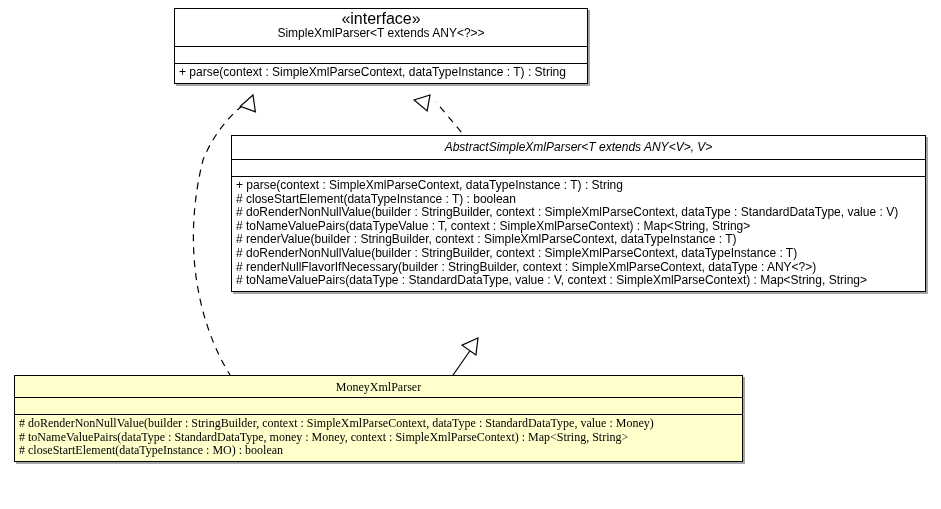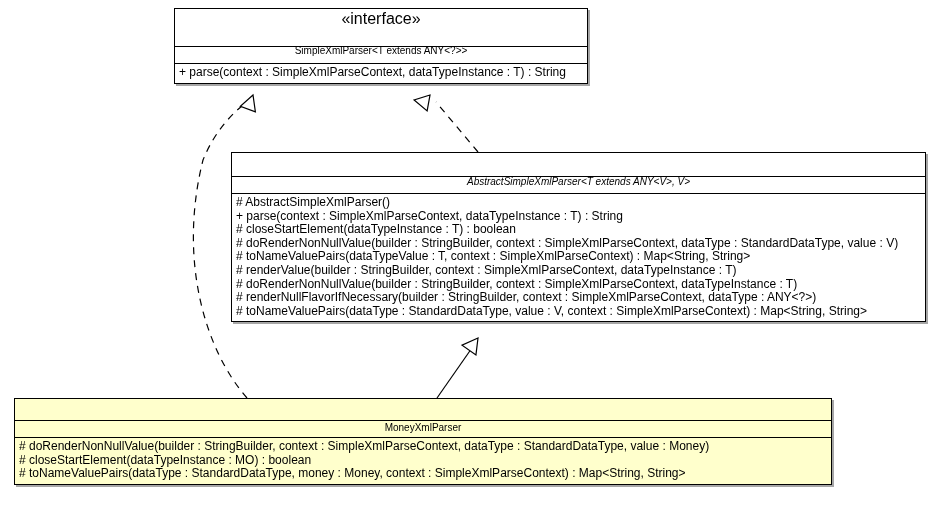--- a/index.html
+++ b/index.html
@@ -47,24 +47,23 @@
     border-bottom: 1px solid #000000;
     line-height: 14px;
   }
   .stereotype {
     display: block;
     font-size: 16px;
     line-height: 14px;
   }
   .class-name {
     display: block;
-    font-size: 10px;
+    font-size: 12px;
     line-height: 15px;
     white-space: nowrap;
-    margin-top: 17px;
   }
   .class-name.abstract-name {
     font-style: italic;
   }
   .attributes-compartment {
     box-sizing: border-box;
     border-bottom: 1px solid #000000;
     height: 17px;
   }
   .operations-compartment {
@@ -82,28 +81,29 @@
 
   
   #class-simplexmlparser {
     left: 174px;
     top: 8px;
     width: 414px;
   }
   #class-simplexmlparser .class-header { height: 38px; }
   #class-abstractsimplexmlparser {
     left: 231px;
-    top: 152px;
+    top: 135px;
     width: 695px;
   }
   #class-abstractsimplexmlparser .class-header { height: 24px; padding-top: 4px; }
   #class-moneyxmlparser {
     left: 14px;
-    top: 398px;
-    width: 818px;
+    top: 375px;
+    width: 729px;
+    font-family: Liberation Serif, serif;
   }
   #class-moneyxmlparser .class-header { height: 22px; padding-top: 4px; }
 </style>
 </head>
 <body>
 
 <div id="diagram-canvas">
 
   <svg class="connector-layer" viewBox="0 0 941 509" xmlns="http://www.w3.org/2000/svg">
 
@@ -133,37 +133,36 @@
       <span class="operation">+ parse(context : SimpleXmlParseContext, dataTypeInstance : T) : String</span>
     </div>
   </div>
 
   <div class="uml-class" id="class-abstractsimplexmlparser">
     <div class="class-header">
       <span class="class-name abstract-name">AbstractSimpleXmlParser&lt;T extends ANY&lt;V&gt;, V&gt;</span>
     </div>
     <div class="attributes-compartment"></div>
     <div class="operations-compartment">
-      <span class="operation"># AbstractSimpleXmlParser()</span>
       <span class="operation">+ parse(context : SimpleXmlParseContext, dataTypeInstance : T) : String</span>
       <span class="operation abstract-op"># closeStartElement(dataTypeInstance : T) : boolean</span>
       <span class="operation abstract-op"># doRenderNonNullValue(builder : StringBuilder, context : SimpleXmlParseContext, dataType : StandardDataType, value : V)</span>
       <span class="operation"># toNameValuePairs(dataTypeValue : T, context : SimpleXmlParseContext) : Map&lt;String, String&gt;</span>
       <span class="operation"># renderValue(builder : StringBuilder, context : SimpleXmlParseContext, dataTypeInstance : T)</span>
       <span class="operation"># doRenderNonNullValue(builder : StringBuilder, context : SimpleXmlParseContext, dataTypeInstance : T)</span>
       <span class="operation"># renderNullFlavorIfNecessary(builder : StringBuilder, context : SimpleXmlParseContext, dataType : ANY&lt;?&gt;)</span>
       <span class="operation"># toNameValuePairs(dataType : StandardDataType, value : V, context : SimpleXmlParseContext) : Map&lt;String, String&gt;</span>
     </div>
   </div>
 
   <div class="uml-class highlighted" id="class-moneyxmlparser">
     <div class="class-header">
       <span class="class-name">MoneyXmlParser</span>
     </div>
     <div class="attributes-compartment"></div>
     <div class="operations-compartment">
       <span class="operation"># doRenderNonNullValue(builder : StringBuilder, context : SimpleXmlParseContext, dataType : StandardDataType, value : Money)</span>
+      <span class="operation"># toNameValuePairs(dataType : StandardDataType, money : Money, context : SimpleXmlParseContext) : Map&lt;String, String&gt;</span>
       <span class="operation"># closeStartElement(dataTypeInstance : MO) : boolean</span>
-      <span class="operation"># toNameValuePairs(dataType : StandardDataType, money : Money, context : SimpleXmlParseContext) : Map&lt;String, String&gt;</span>
     </div>
   </div>
 
 </div>
 
 </body></html>

